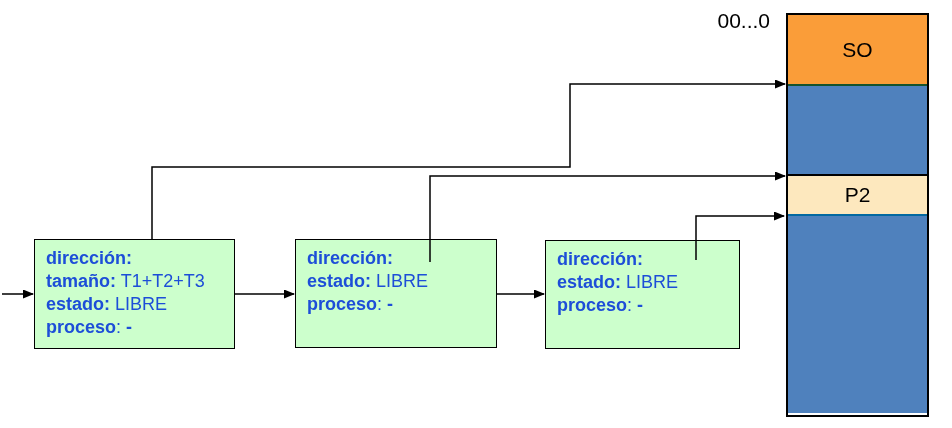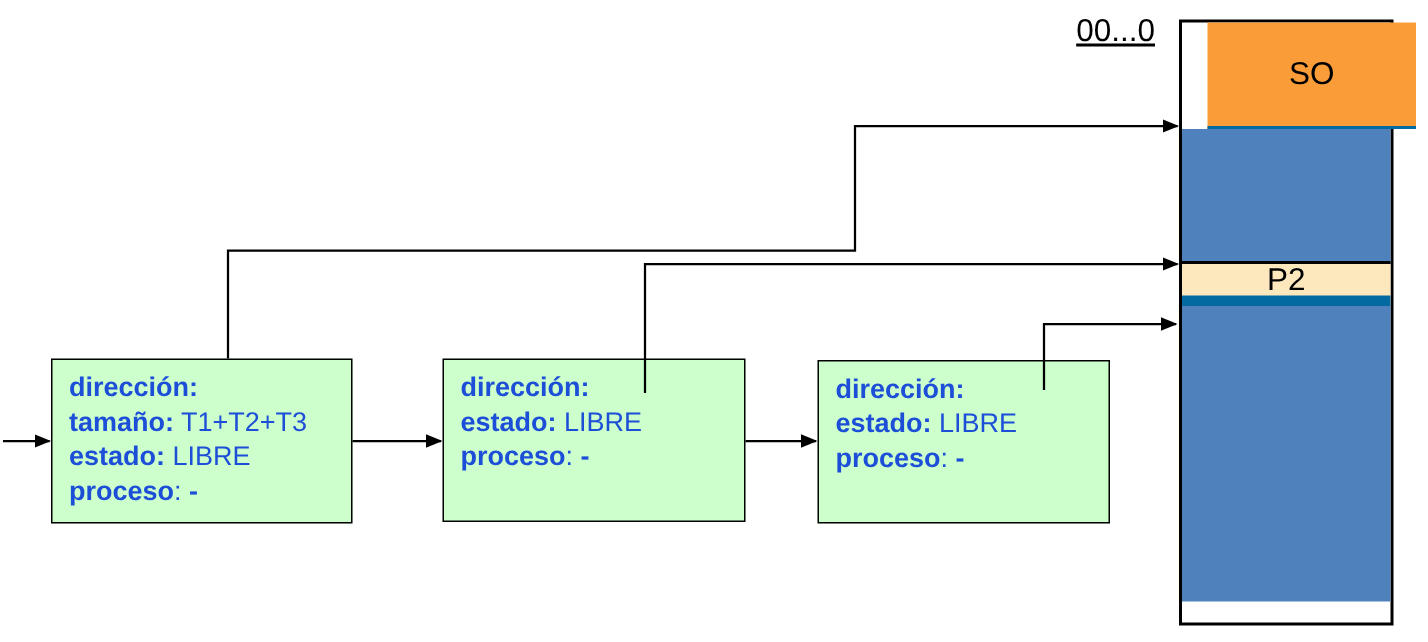--- a/index.html
+++ b/index.html
@@ -51,33 +51,32 @@
   }
   .segment {
     box-sizing: border-box;
     width: 100%;
     display: flex;
     align-items: center;
     justify-content: center;
     font-size: 21px;
     color: #000000;
   }
-  #seg-0 { height: 71px;  border-bottom: 2px solid #0369a1; margin-left: 17px; }
+  #seg-0 { height: 71px;  border-bottom: 2px solid #14532d; }
   #seg-1 { height: 90px;  border-bottom: 2px solid #000; }
-  #seg-2 { height: 28px;  border-bottom: 7px solid #0369a1; }
+  #seg-2 { height: 40px;  border-bottom: 2px solid #0369a1; }
   #seg-3 { height: 197px; }
   
   .addr {
     position: absolute;
     width: 80px;
     font-size: 21px;
     color: #000000;
     text-align: right;
     z-index: 2;
-    text-decoration: underline;
   }
   #addr-top    { left: 690px; top: 9px; }
   #addr-bottom { left: 695px; top: 396px; }
 </style>
 </head>
 <body>
 
 <div id="canvas">
 
   <svg id="connectors" width="952" height="428" viewBox="0 0 952 428">

